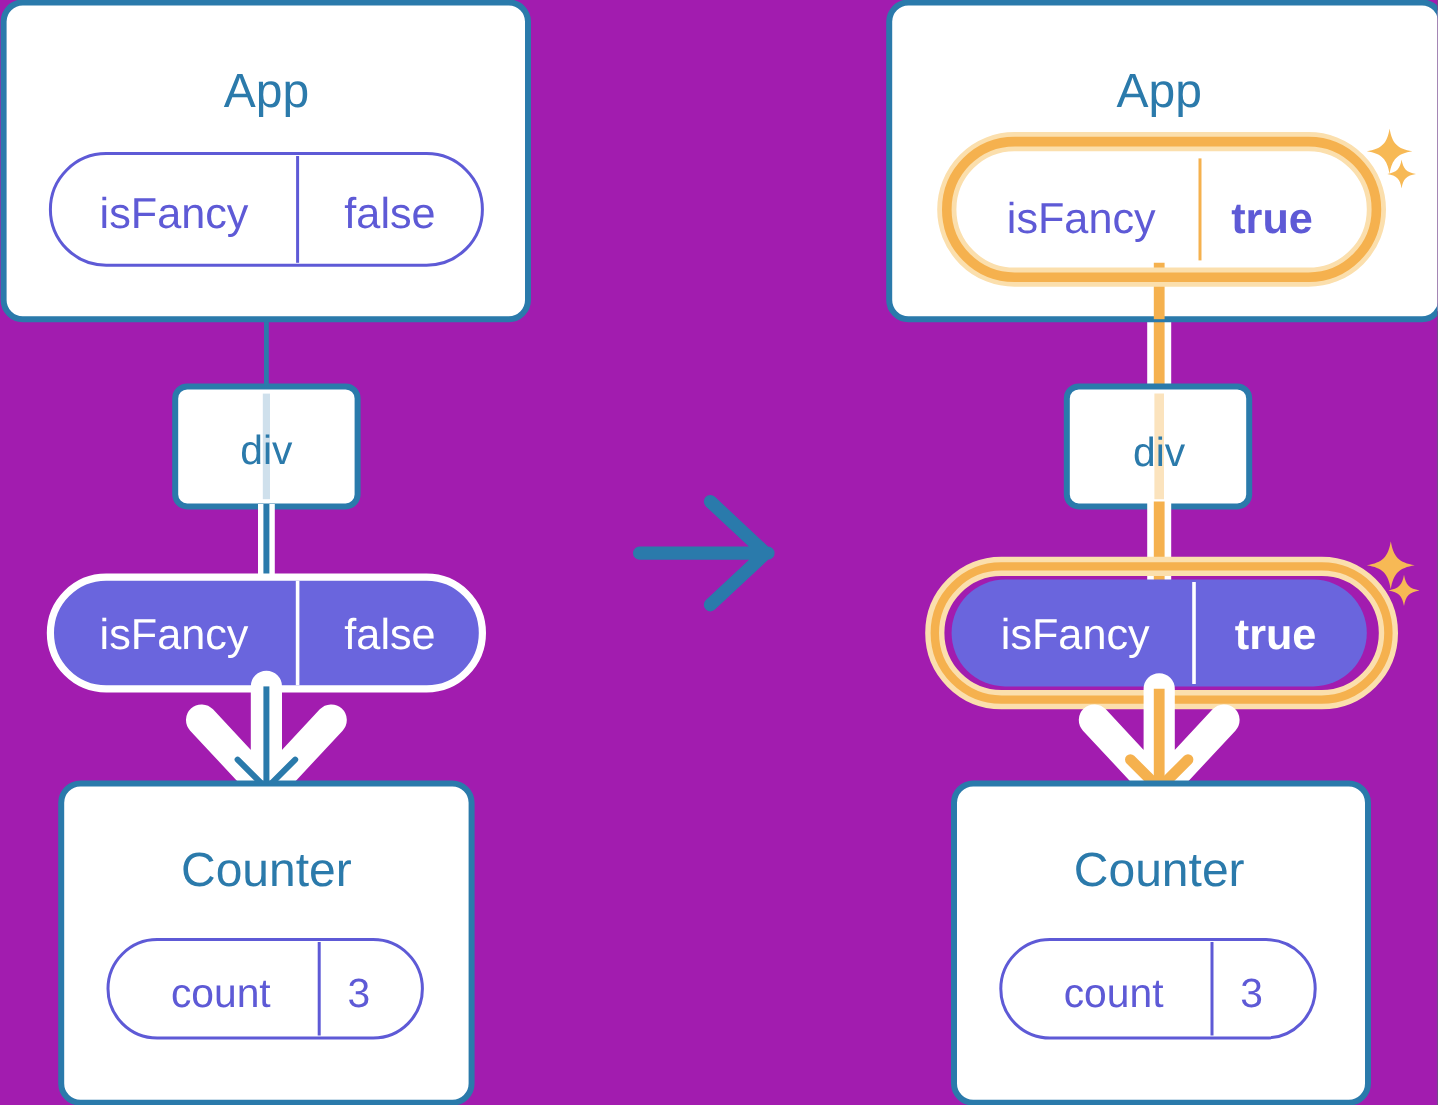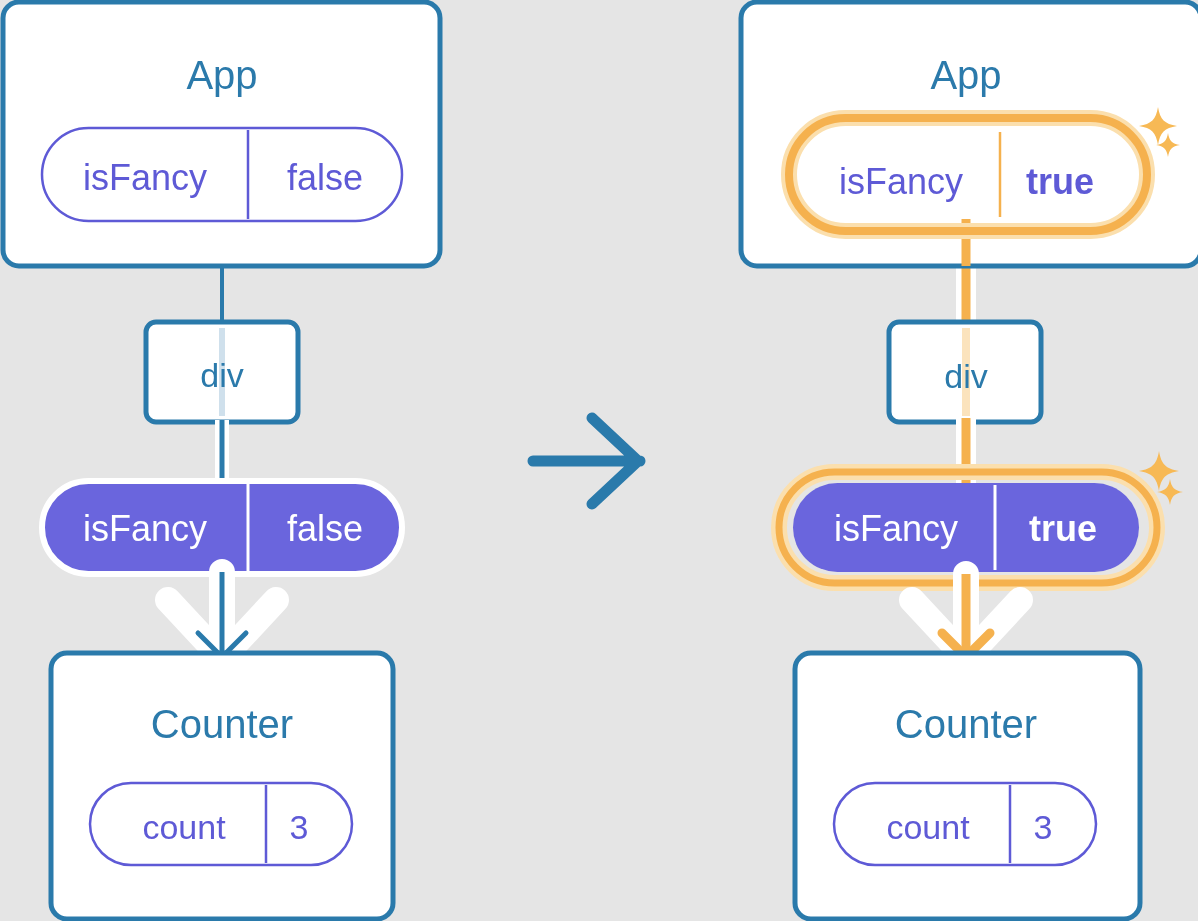--- a/index.html
+++ b/index.html
@@ -10,21 +10,21 @@
   body {
     width: 1198px;
     height: 921px;
     overflow: hidden;
     font-family: "Liberation Sans", sans-serif;
   }
   #stage {
     position: relative;
     width: 1198px;
     height: 921px;
-    background: #e5e5e5;
+    background: #a21caf;
   }
   .svg-layer {
     position: absolute;
     left: 0;
     top: 0;
     width: 1198px;
     height: 921px;
   }
 </style>
 </head>

